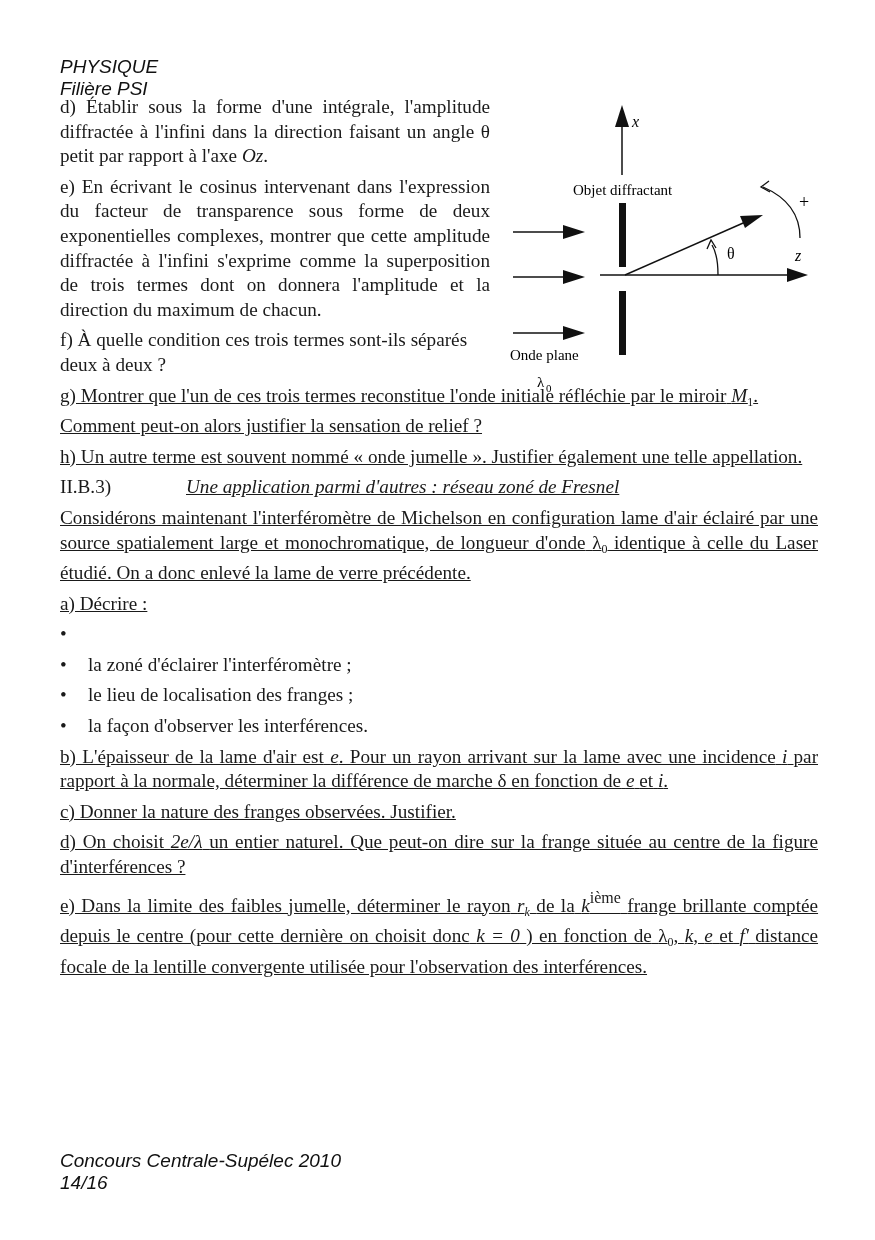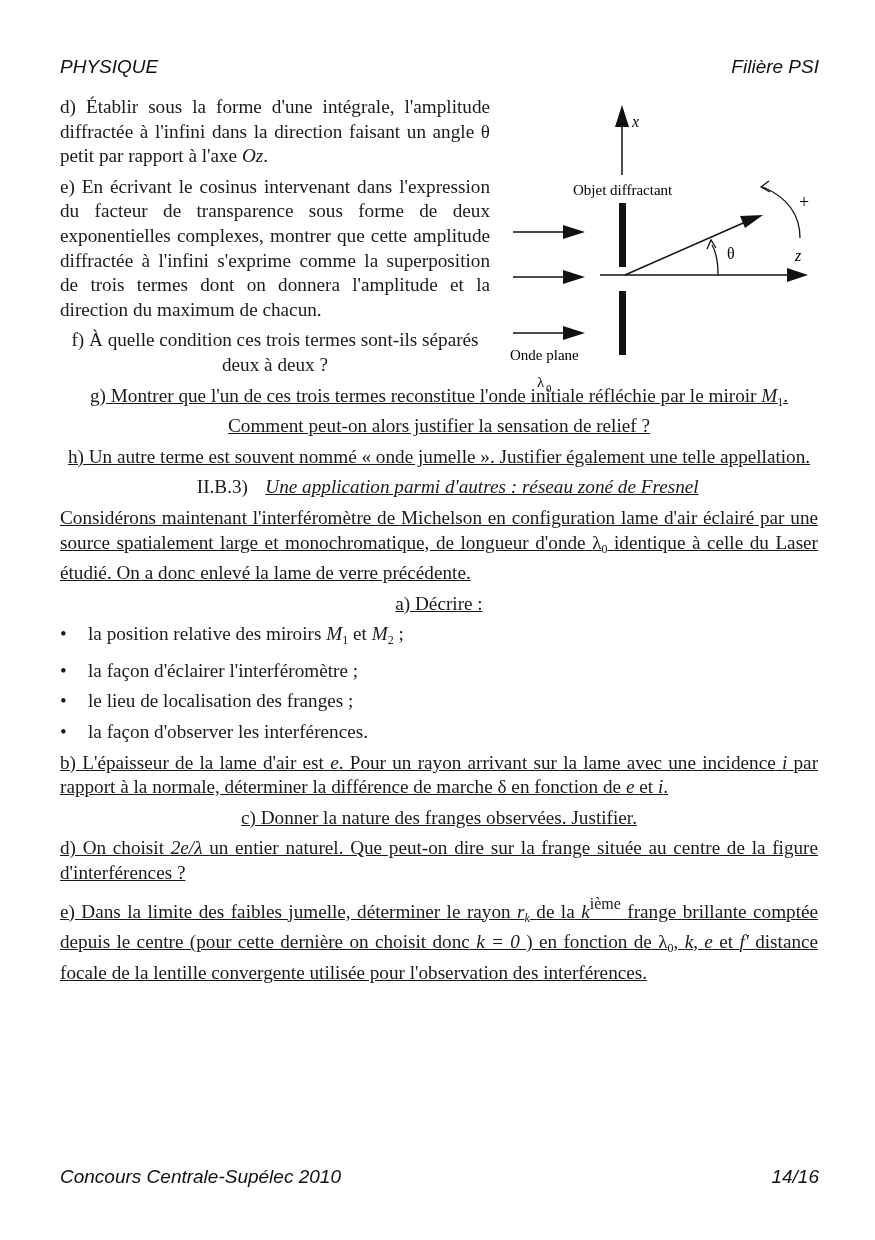--- a/index.html
+++ b/index.html
@@ -5,38 +5,38 @@
     html, body { margin: 0; padding: 0; background: #ffffff; }
     body {
       width: 875px; height: 1240px; position: relative; overflow: hidden;
       color: #1a1a1a;
       font-family: "DejaVu Serif", "Liberation Serif", serif;
     }
     .header, .footer {
       position: absolute; left: 60px; right: 56px;
       font-family: "Liberation Sans", sans-serif;
       font-style: italic; font-size: 19px; color: #111;
-      display: flex; justify-content: space-between;
+      display: flex; justify-content: space-between; flex-direction: column;
     }
     .header { top: 56px; }
-    .footer { top: 1150px; margin-top: 16px; }
+    .footer { top: 1150px; }
 
     .content {
       position: absolute; left: 60px; top: 95px; width: 758px;
       font-family: "Liberation Serif", serif;
       font-size: 19.2px; line-height: 24.6px;
     }
-    .para { margin: 0 0 6px 0; text-align: center; }
+    .para { margin: 0 0 6px 0; }
     .para.justify { text-align: justify; }
     .narrow { width: 430px; }
     .wide { width: 758px; text-decoration: underline; }
     .mi { font-style: italic; }
     .sub { font-size: 12px; vertical-align: -4px; }
     .sup { font-size: 16px; vertical-align: 9px; }
-    .title-ital { font-style: italic; }
+    .title-ital { font-style: italic; margin-left: 40px; }
     .tab { display: inline-block; width: 86px; }
     .bullet-item { display: flex; margin: 0 0 6px 0; }
     .bullet { width: 28px; flex: none; }
     .figure {
       position: absolute; left: 505px; top: 95px; width: 330px; height: 310px;
     }
     .figure svg text { font-family: "Liberation Serif", serif; }
   </style>
 </head>
 <body>
@@ -111,31 +111,24 @@
   </p>
   <p class="para justify wide">
     <span>Considérons maintenant l'interféromètre de Michelson en configuration lame d'air éclairé par une source spatialement large et monochromatique, de longueur d'onde</span>
     <span>λ</span><span class="sub">0</span>
     <span>identique à celle du Laser étudié. On a donc enlevé la lame de verre précédente.</span>
   </p>
   <p class="para wide">a)  Décrire :</p>
 
   <div class="bullet-item">
     <span class="bullet">•</span>
-    <span>
-      <span>la position relative des miroirs</span>
-      <span class="mi">M</span><span class="sub">1</span>
-      <span>et</span>
-      <span class="mi">M</span><span class="sub">2</span>
-      <span>;</span>
-    </span>
   </div>
   <div class="bullet-item">
     <span class="bullet">•</span>
-    <span>la façon d'éclairer l'interféromètre ;</span>
+    <span>la zoné d'éclairer l'interféromètre ;</span>
   </div>
   <div class="bullet-item">
     <span class="bullet">•</span>
     <span>le lieu de localisation des franges ;</span>
   </div>
   <div class="bullet-item">
     <span class="bullet">•</span>
     <span>la façon d'observer les interférences.</span>
   </div>
 

